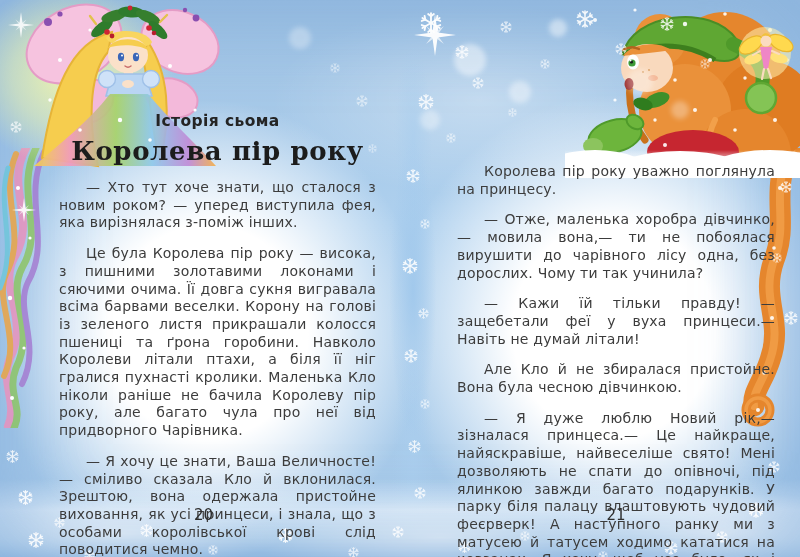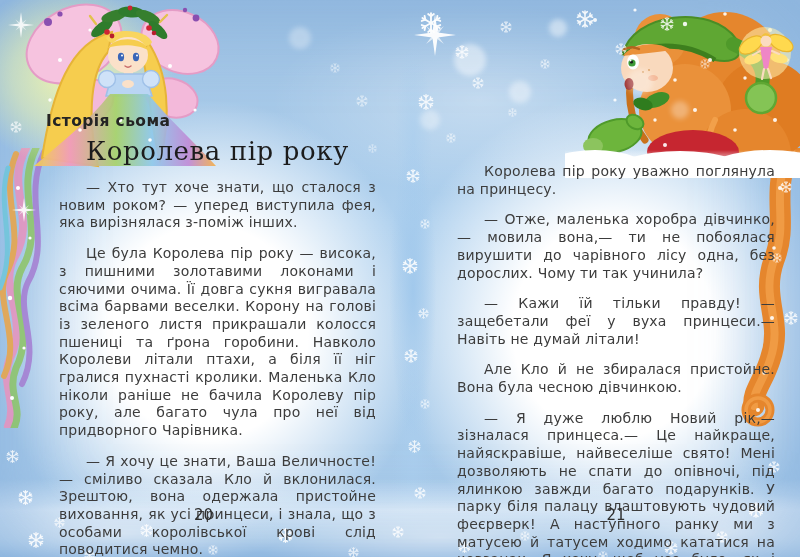--- a/index.html
+++ b/index.html
@@ -36,24 +36,24 @@
   }
   .illus{position:absolute;pointer-events:none;}
   #decor{position:absolute;inset:0;pointer-events:none;}
   .flake,.star,.bokeh{position:absolute;pointer-events:none;}
   .bokeh{border-radius:50%;background:#fff;filter:blur(2.5px);}
 
   .col{position:absolute;z-index:6;}
   .col-left{left:46px;top:112px;width:343px;}
   .col-right{left:444px;top:150px;width:344px;}
   .kicker{
-    text-align:left;font-weight:bold;font-size:15.5px;color:#242424;letter-spacing:.4px;
+    text-align:center;font-weight:bold;font-size:15.5px;color:#242424;letter-spacing:.4px;
   }
   .title{
-    text-align:center;font-family:"DejaVu Serif",serif;font-weight:normal;
+    text-align:center;font-family:"DejaVu Serif",serif;font-weight:bold;
     font-size:26px;color:#1c1c1c;margin:6px 0 1px;letter-spacing:.6px;
   }
   p.body{
     margin:13px;font-size:14px;line-height:17.7px;letter-spacing:.2px;
     text-align:justify;text-indent:27px;color:#3c3c3c;
   }
   .pagenum{
     position:absolute;top:506px;z-index:6;width:343px;text-align:center;
     font-size:15px;color:#2e2e2e;
   }

